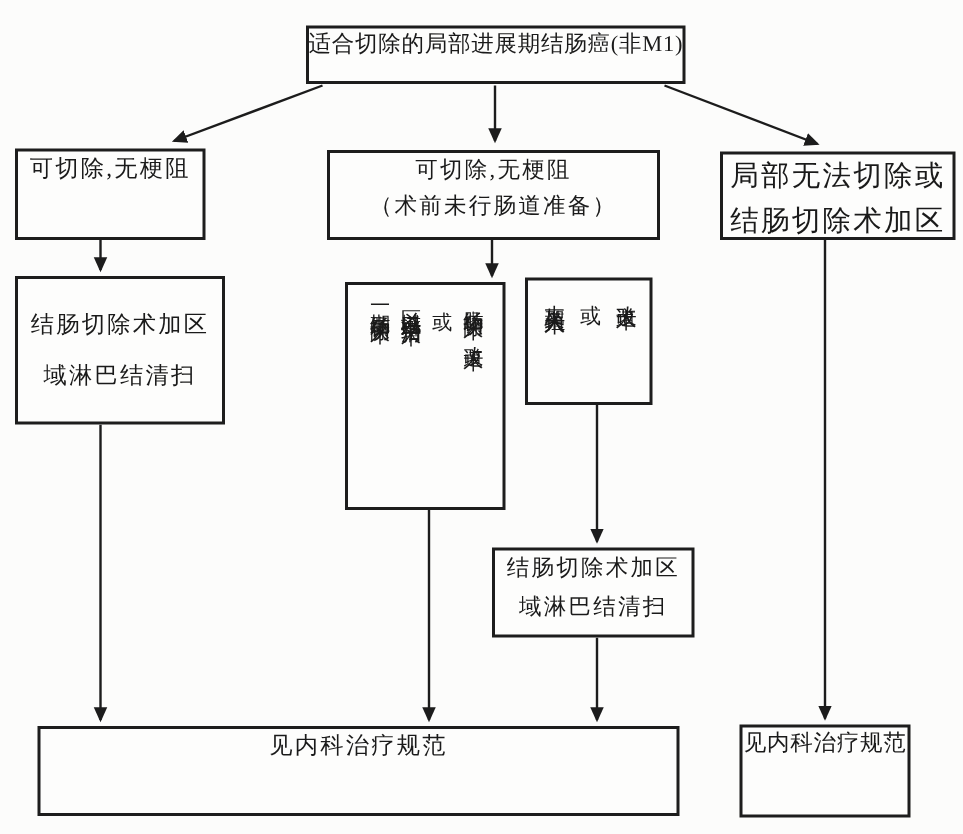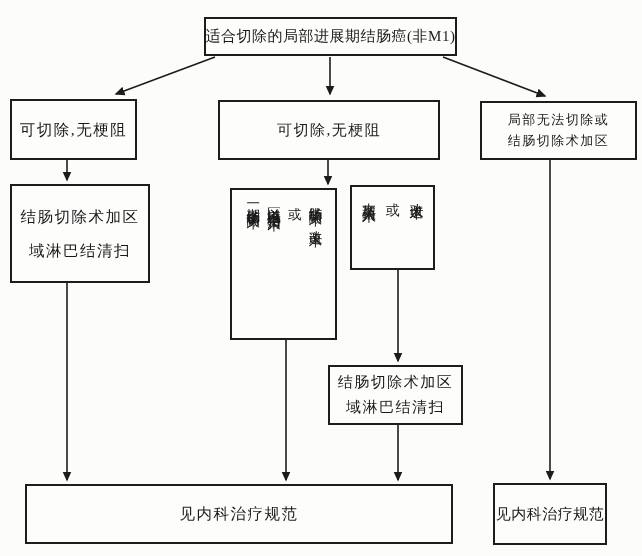--- a/index.html
+++ b/index.html
@@ -14,21 +14,21 @@
     overflow:hidden;
     color:#1a1a1a;
   }
   .wires { position:absolute; left:0; top:0; width:642px; height:556px; }
   .node {
     position:absolute;
     border:2px solid #1d1d1d;
     background:#fdfdfc;
     box-sizing:border-box;
     display:flex; flex-direction:column;
-    align-items:center; justify-content:center;
+    align-items:center; justify-content:flex-start;
     text-align:center;
     font-size:15.5px;
     letter-spacing:1.5px;
     line-height:1.5;
   }
   .node .ln { white-space:nowrap; }
   
   .vnode {
     flex-direction:row;
     justify-content:space-between;
@@ -38,21 +38,21 @@
     writing-mode:vertical-rl;
     text-orientation:upright;
     letter-spacing:1.5px;
     line-height:1.1;
     white-space:nowrap;
   }
   
   .n-top { left:204px; top:17px;  width:253px; height:39px; font-size:15px; letter-spacing:0.5px; }
   .n-a   { left:10px;  top:99px;  width:127px; height:61px; }
   .n-b   { left:218px; top:100px; width:222px; height:60px; line-height:1.6; font-size:15px; }
-  .n-c   { left:480px; top:101px; width:157px; height:59px; line-height:1.6; font-size:13px; }
+  .n-c   { left:480px; top:101px; width:157px; height:59px; line-height:1.6; font-size:19px; }
   .n-d   { left:10px;  top:184px; width:140px; height:99px; justify-content:space-evenly; padding:8px 0; }
   .n-e   { left:230px; top:188px; width:107px; height:152px; padding:6px 13px; font-size:13.5px; }
   .n-f   { left:350px; top:185px; width:85px;  height:85px;  padding:5px 9px; font-size:14px; }
   .n-g   { left:328px; top:365px; width:135px; height:60px;  line-height:1.7; font-size:15px; }
   .n-h   { left:25px;  top:484px; width:428px; height:60px; }
   .n-i   { left:493px; top:483px; width:114px; height:62px;  font-size:15px; letter-spacing:0.5px; }
 </style>
 </head>
 <body>
 
@@ -81,20 +81,21 @@
   <div class="node n-top">
     <span class="ln">适合切除的局部进展期结肠癌(非M1)</span>
   </div>
 
   <div class="node n-a">
     <span class="ln">可切除,无梗阻</span>
   </div>
 
   <div class="node n-b">
     <span class="ln">可切除,无梗阻</span>
+    <span class="ln">（术前未行肠道准备）</span>
   </div>
 
   <div class="node n-c">
     <span class="ln">局部无法切除或</span>
     <span class="ln">结肠切除术加区</span>
   </div>
 
   <div class="node n-d">
     <span class="ln">结肠切除术加区</span>
     <span class="ln">域淋巴结清扫</span>

